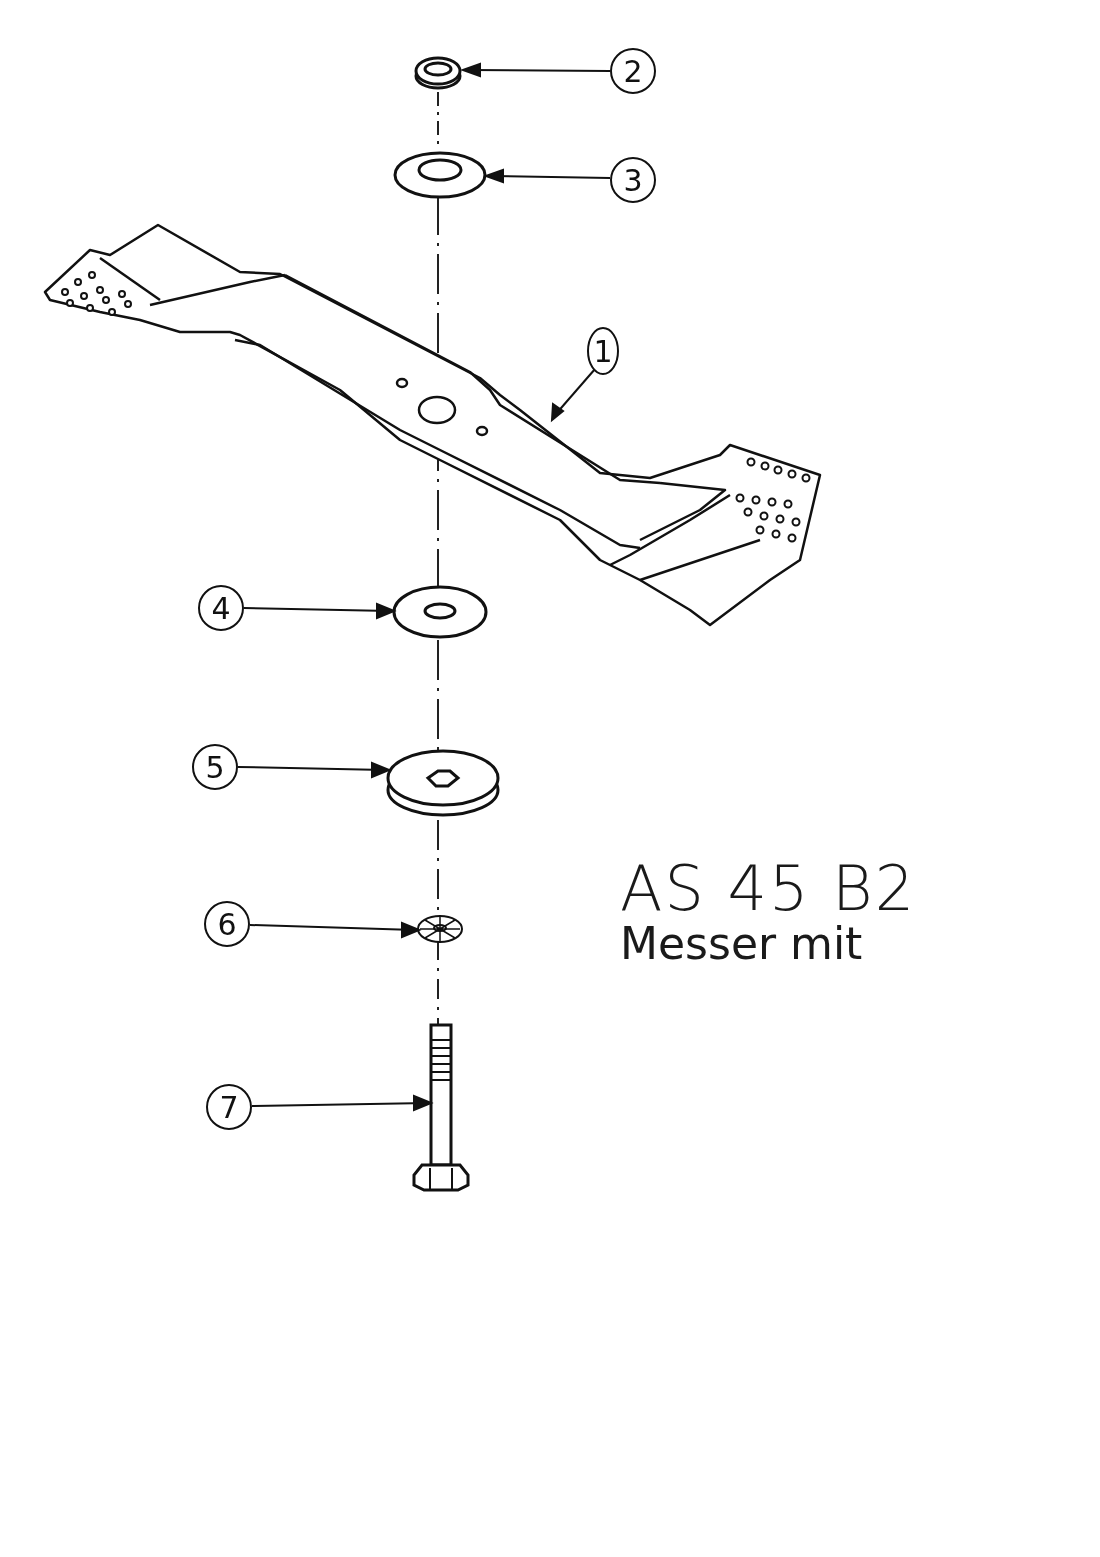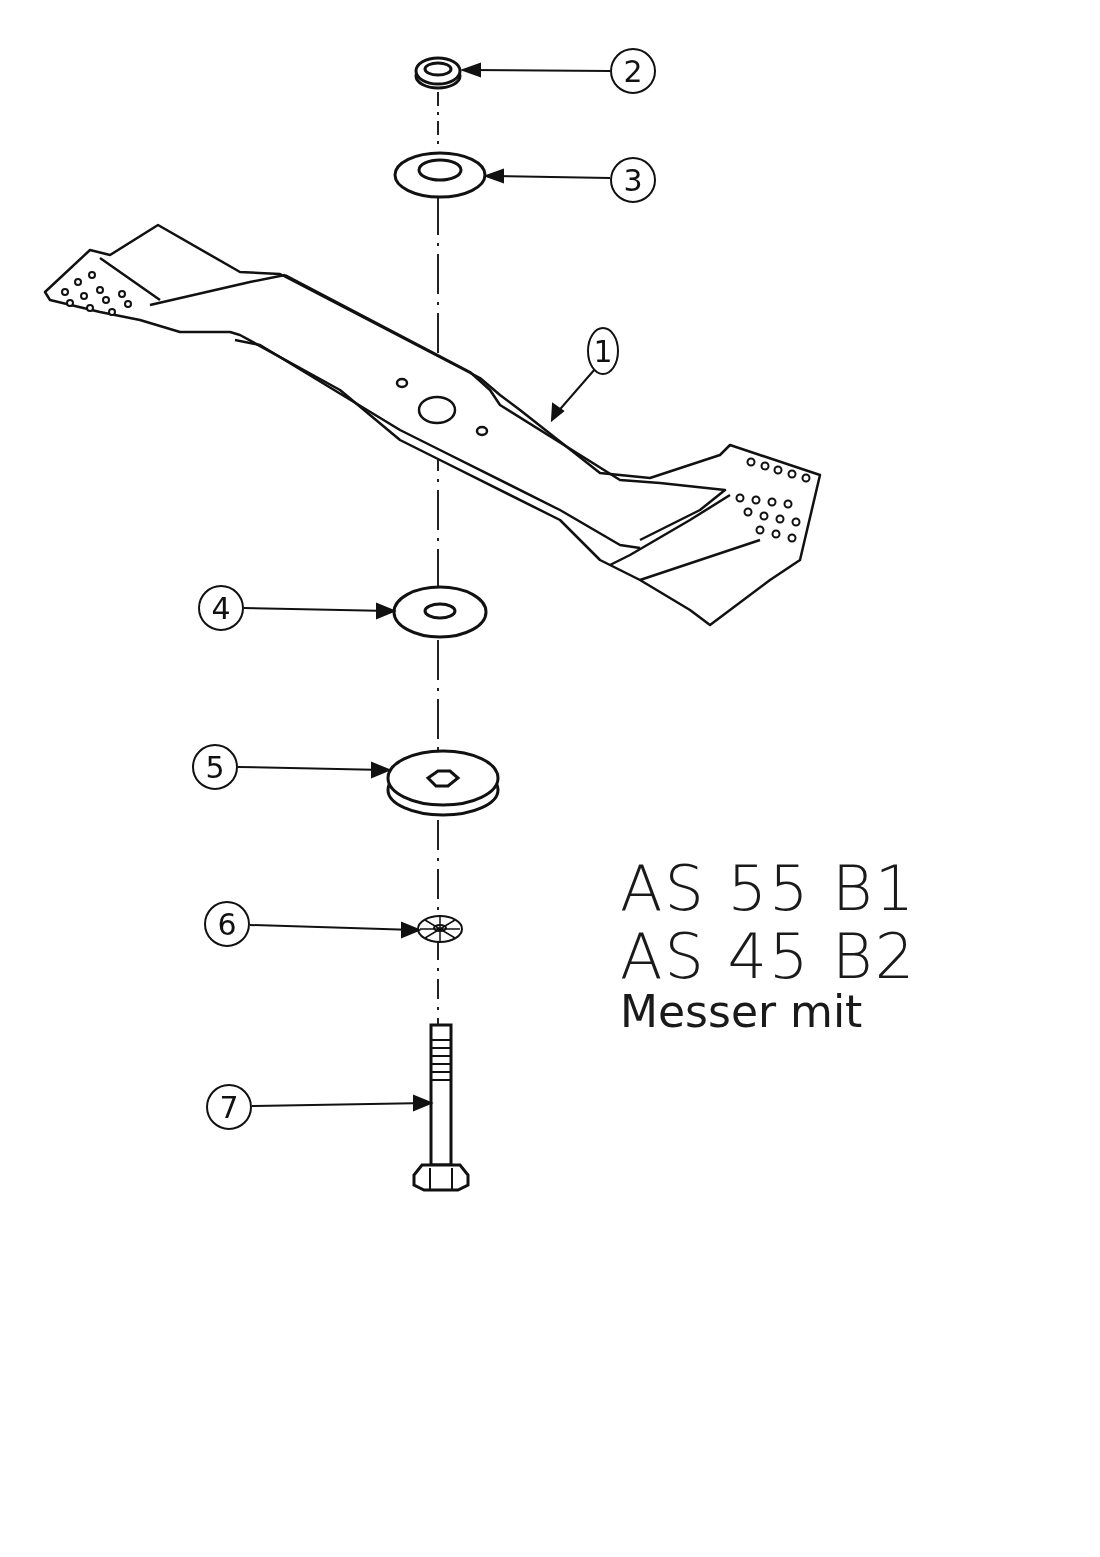--- a/index.html
+++ b/index.html
@@ -143,18 +143,17 @@
     <text class="callout-num" x="633" y="82">2</text>
     <text class="callout-num" x="633" y="191">3</text>
     <text class="callout-num" x="221" y="619">4</text>
     <text class="callout-num" x="215" y="778">5</text>
     <text class="callout-num" x="227" y="935">6</text>
     <text class="callout-num" x="229" y="1118">7</text>
   </g>
 </svg>
 
 <div class="title-block">
-  <div class="model">AS 55 B1</div>
   <div class="model">AS 45 B2</div>
   <div class="desc">
     <div>Messer mit</div>
   </div>
 </div>
 
 </body></html>

